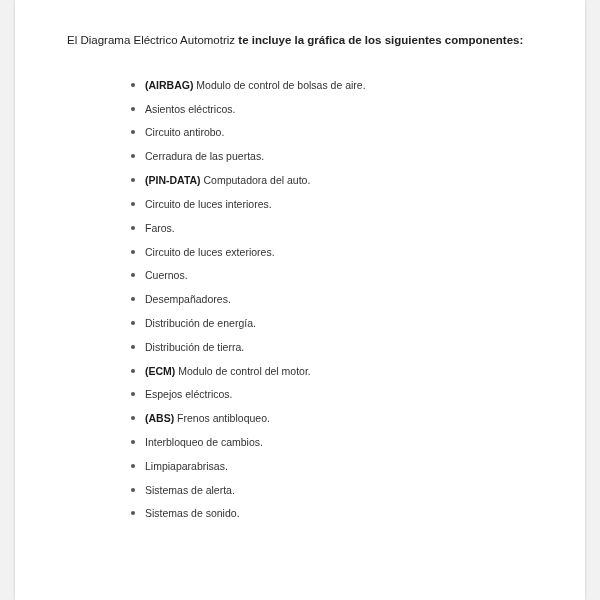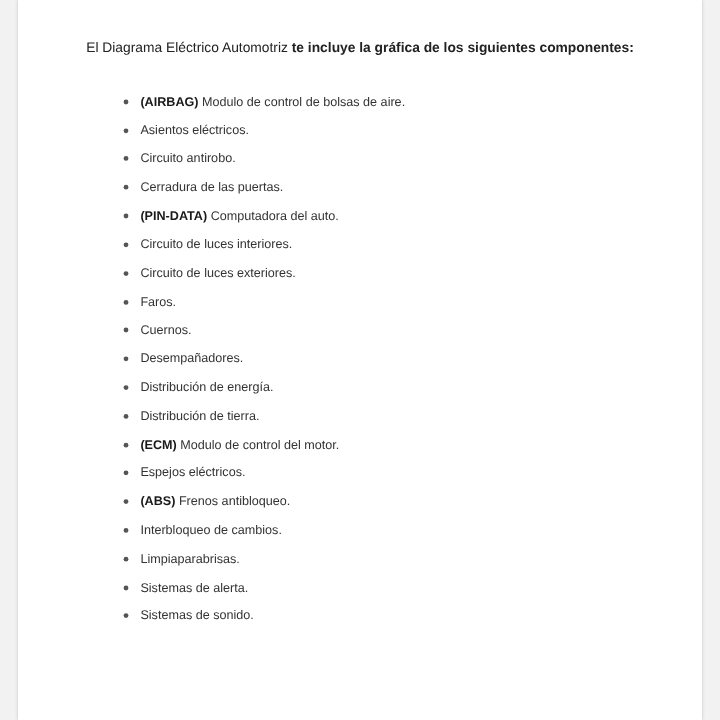--- a/index.html
+++ b/index.html
@@ -19,33 +19,32 @@
     min-height: 600px;
     background: #ffffff;
     box-shadow: 0 0 3px rgba(0,0,0,0.18);
     padding: 0 0 10px 0;
     box-sizing: border-box;
     overflow: hidden;
   }
   .heading {
     margin: 0;
     padding: 32px 52px 0 52px;
-    text-align: center;
     font-size: 11.5px;
     line-height: 1.55;
     color: #222222;
     font-weight: 400;
   }
   .heading .bold {
     font-weight: bold;
   }
   ul.components {
     list-style: none;
     margin: 28px 0 0 0;
-    padding: 0 0 0 88px;
+    padding: 0 0 0 116px;
   }
   ul.components li {
     position: relative;
     font-size: 10.5px;
     line-height: 1.45;
     color: #333333;
     margin: 0 0 8.6px 0;
     padding-left: 14px;
   }
   ul.components li .dot {
@@ -71,22 +70,22 @@
     <span>El Diagrama Eléctrico Automotriz </span><span class="bold">te incluye la gráfica de los siguientes componentes:</span>
   </p>
 
   <ul class="components">
       <li><span class="dot"></span><span class="bold">(AIRBAG)</span><span> Modulo de control de bolsas de aire.</span></li>
       <li><span class="dot"></span><span>Asientos eléctricos.</span></li>
       <li><span class="dot"></span><span>Circuito antirobo.</span></li>
       <li><span class="dot"></span><span>Cerradura de las puertas.</span></li>
       <li><span class="dot"></span><span class="bold">(PIN-DATA)</span><span> Computadora del auto.</span></li>
       <li><span class="dot"></span><span>Circuito de luces interiores.</span></li>
+      <li><span class="dot"></span><span>Faros.</span></li>
       <li><span class="dot"></span><span>Circuito de luces exteriores.</span></li>
-      <li><span class="dot"></span><span>Faros.</span></li>
       <li><span class="dot"></span><span>Cuernos.</span></li>
       <li><span class="dot"></span><span>Desempañadores.</span></li>
       <li><span class="dot"></span><span>Distribución de energía.</span></li>
       <li><span class="dot"></span><span>Distribución de tierra.</span></li>
       <li><span class="dot"></span><span class="bold">(ECM)</span><span> Modulo de control del motor.</span></li>
       <li><span class="dot"></span><span>Espejos eléctricos.</span></li>
       <li><span class="dot"></span><span class="bold">(ABS)</span><span> Frenos antibloqueo.</span></li>
       <li><span class="dot"></span><span>Interbloqueo de cambios.</span></li>
       <li><span class="dot"></span><span>Limpiaparabrisas.</span></li>
       <li><span class="dot"></span><span>Sistemas de alerta.</span></li>

